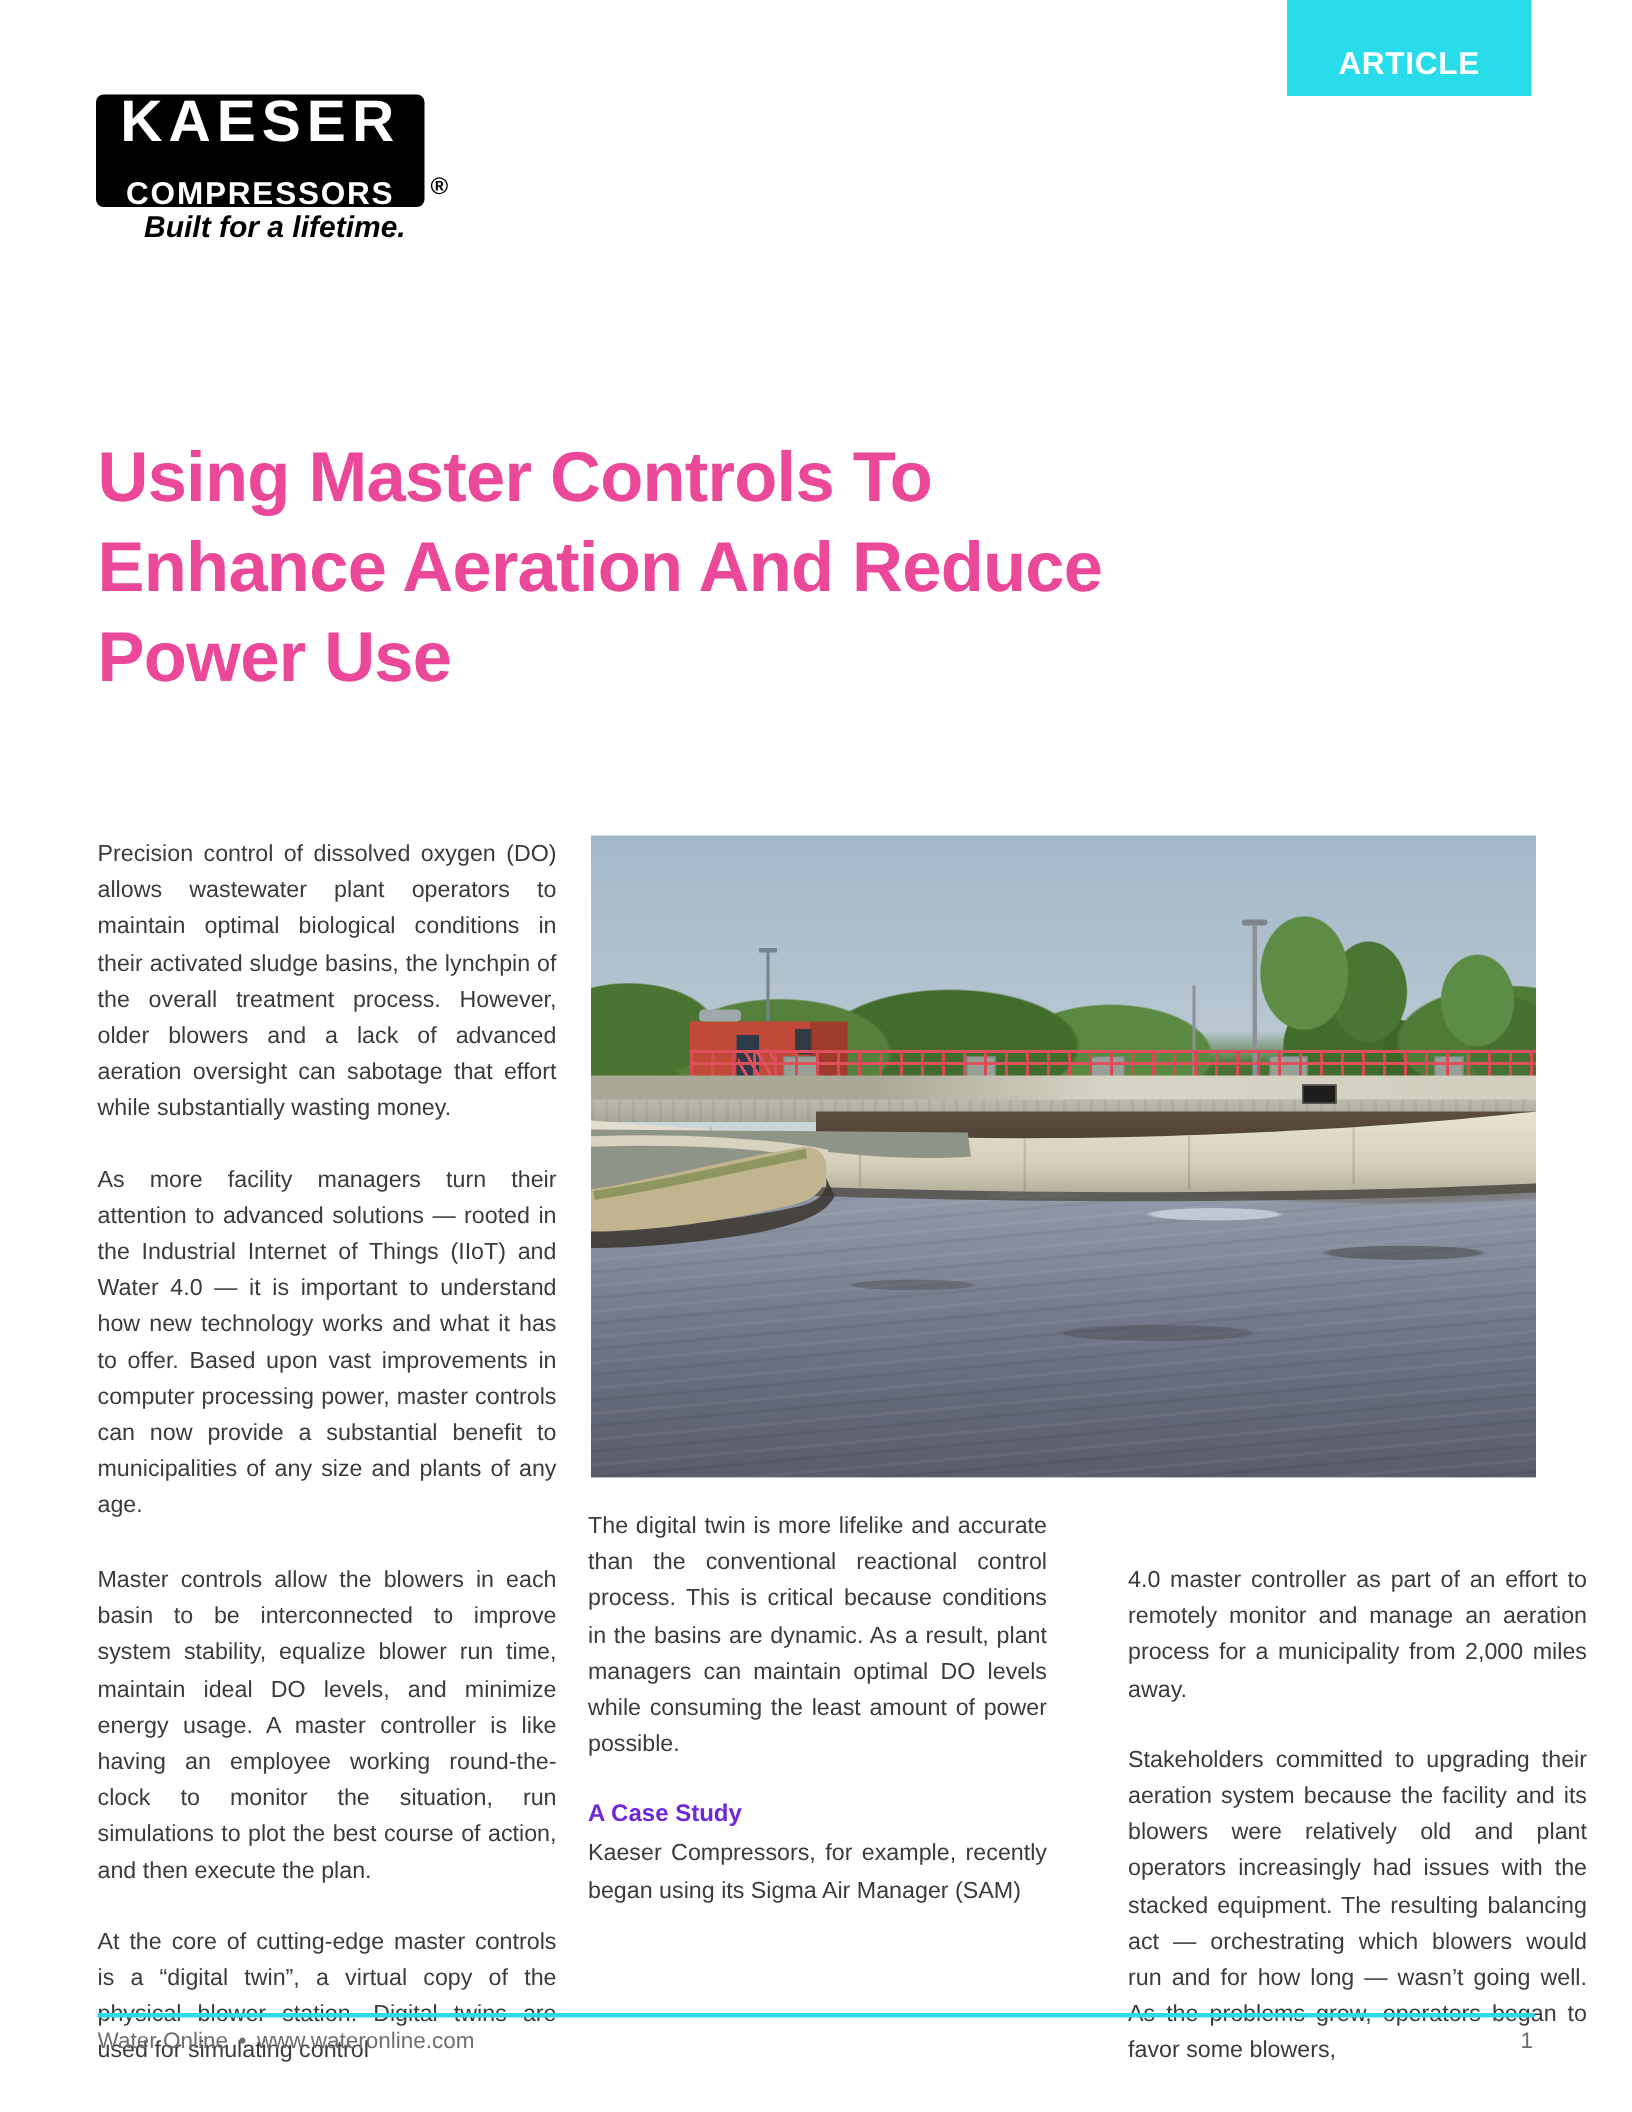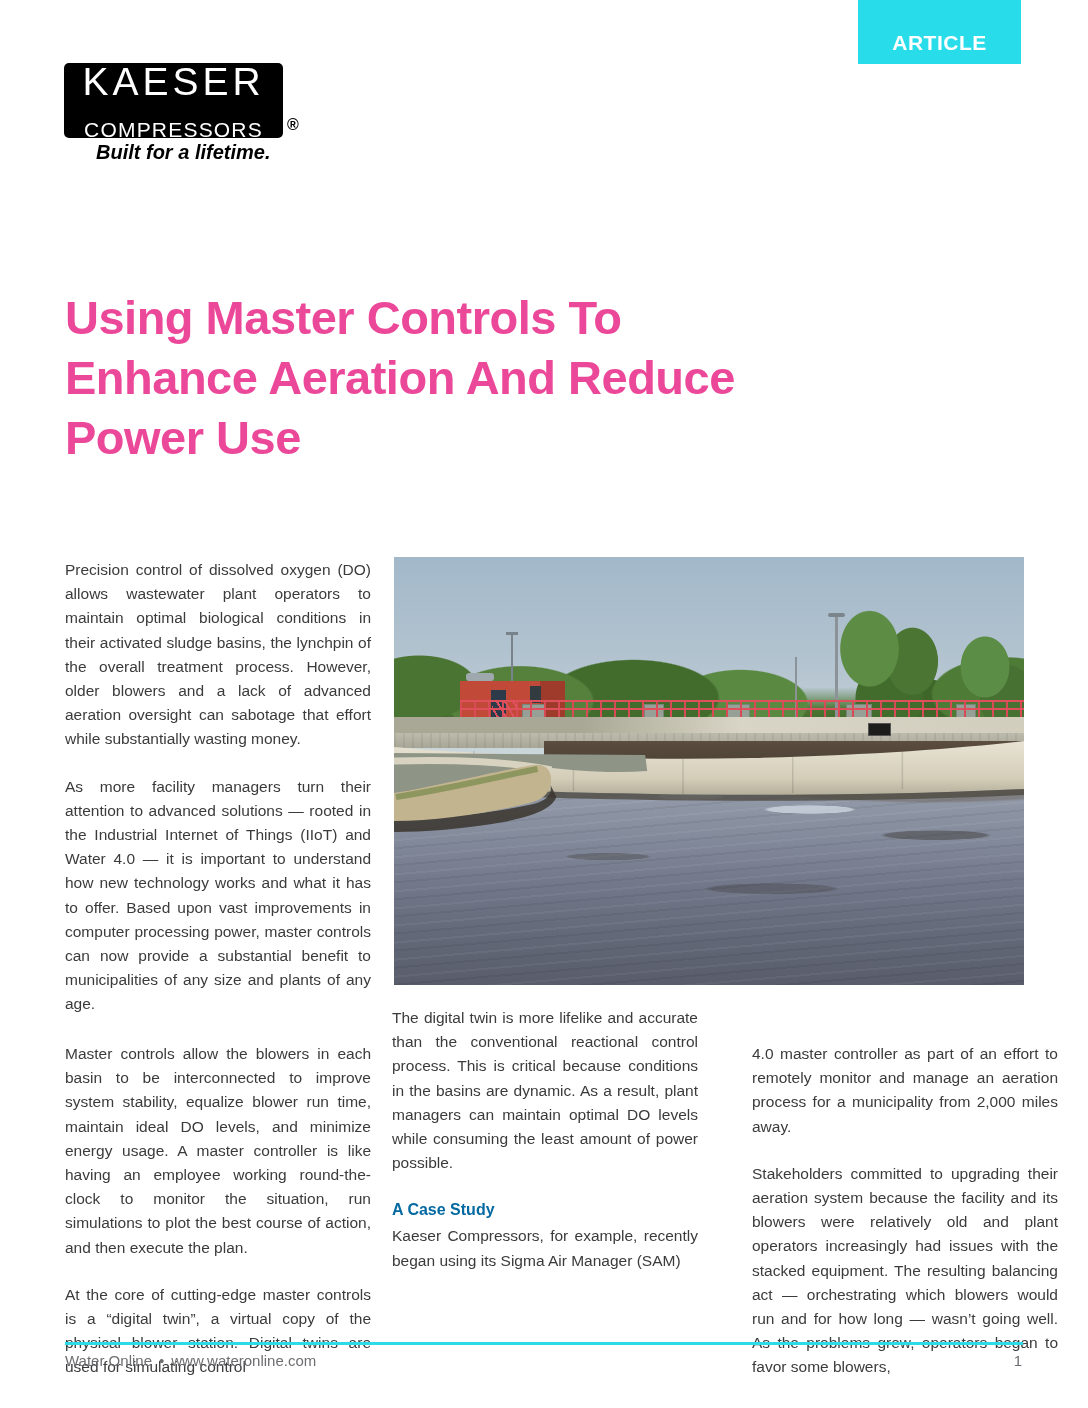--- a/index.html
+++ b/index.html
@@ -22,22 +22,22 @@
     font-size: 21px; font-weight: bold; letter-spacing: 0.5px;
     display: flex; align-items: flex-end; justify-content: center;
     padding-bottom: 9px;
   }
   .logo-box {
     position: absolute; left: 64px; top: 63px; width: 219px; height: 75px;
     background: #000000; border-radius: 5px;
     display: flex; flex-direction: column; align-items: center; justify-content: center;
     color: #ffffff;
   }
-  .logo-line1 { font-size: 39px; font-weight: normal; letter-spacing: 4px; line-height: 1; }
-  .logo-line2 { font-size: 21px; font-weight: normal; letter-spacing: 1.2px; line-height: 1; margin-top: 18px; }
+  .logo-line1 { font-size: 39px; font-weight: bold; letter-spacing: 4px; line-height: 1; }
+  .logo-line2 { font-size: 21px; font-weight: bold; letter-spacing: 1.2px; line-height: 1; margin-top: 18px; }
   .logo-reg { position: absolute; left: 287px; top: 116px; font-size: 16px; font-weight: bold; color: #000; }
   .logo-tagline {
     position: absolute; left: 96px; top: 141px;
     font-size: 20px; font-weight: bold; font-style: italic; color: #000000;
   }
 
   
   .title {
     position: absolute; left: 65px; top: 288px; width: 830px;
     margin: 0; color: #ec4899;
@@ -50,21 +50,21 @@
     font-size: 15.5px; line-height: 24.2px; color: #3b3b3b;
     text-align: justify;
   }
   .textcol p { margin: 0 0 23px 0; }
   .intro { left: 65px; top: 558px; }
   .col1 { left: 65px;  top: 1006px; margin-top: 36px; }
   .col2 { left: 392px; top: 1006px; }
   .col3 { left: 752px; top: 1006px; margin-top: 36px; }
   .case-heading {
     margin: 0; padding: 0; font-size: 16px; font-weight: bold;
-    color: #0369a1; line-height: 24px; text-align: left;
+    color: #6d28d9; line-height: 24px; text-align: left;
   }
   .col2 p.after-heading { margin-top: 2px; }
 
   
   .photo {
     position: absolute; left: 394px; top: 557px; width: 630px; height: 428px;
     overflow: hidden; background: #b6c6d1;
   }
   .photo * { position: absolute; }
   .ph-sky {

